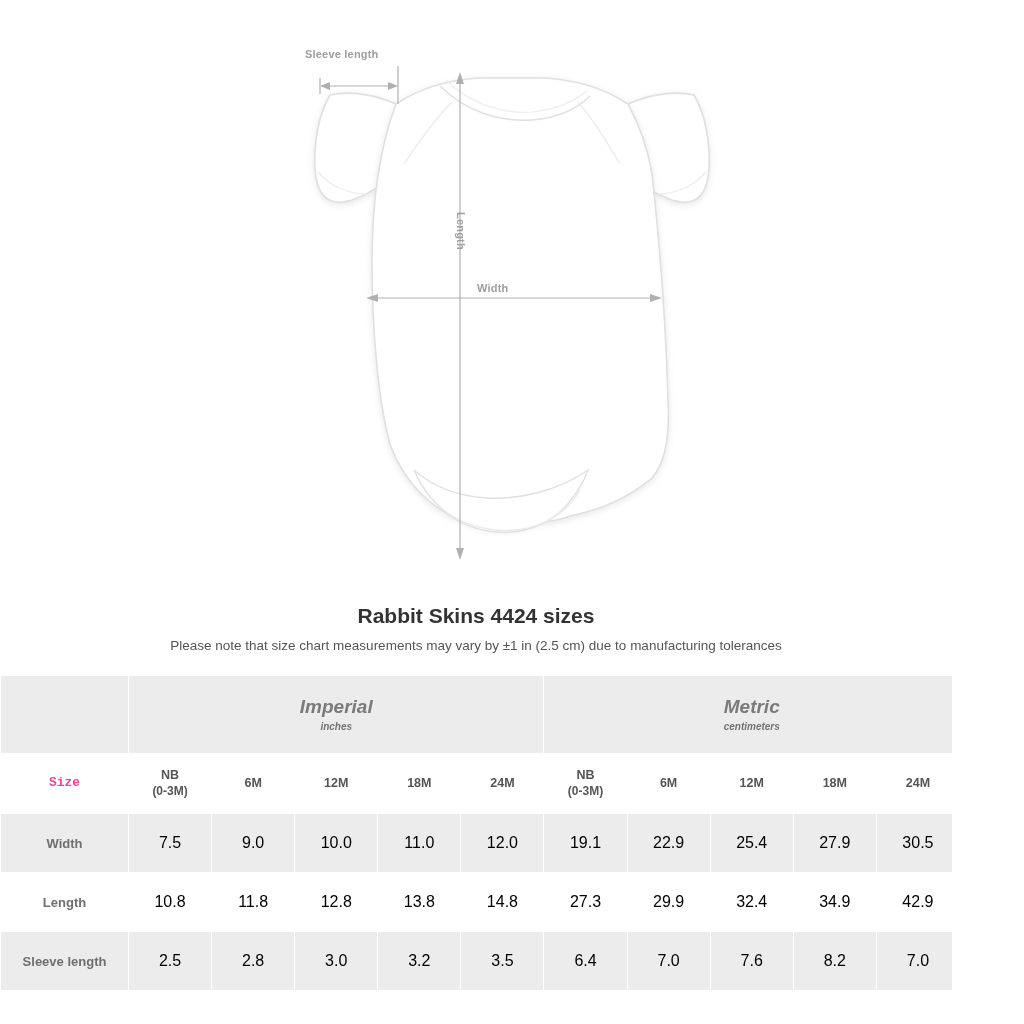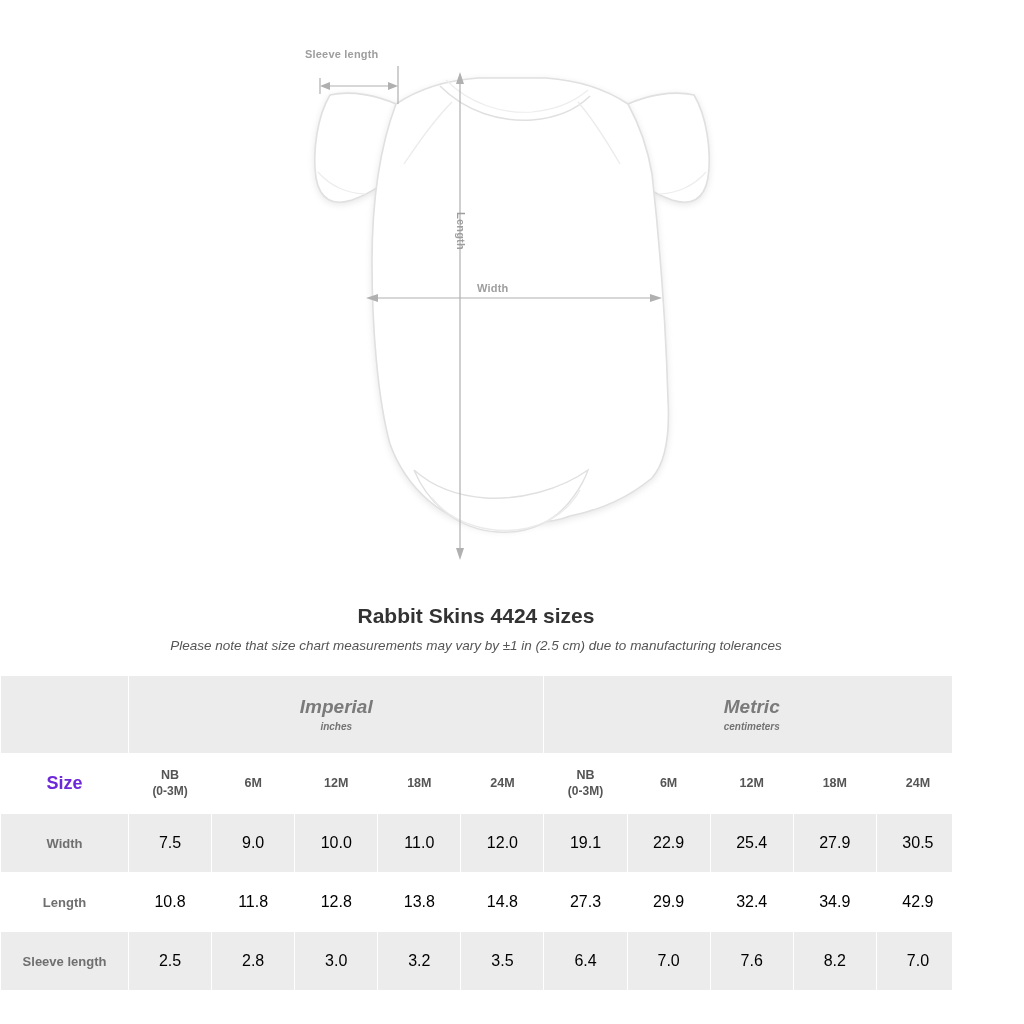--- a/index.html
+++ b/index.html
@@ -53,21 +53,20 @@
     margin-top: 14px;
   }
   #chart-title {
     font-size: 21px;
     font-weight: bold;
     color: #333333;
     margin: 0 0 10px 0;
   }
   #chart-note {
     font-size: 13.5px;
-    font-style: italic;
     color: #555555;
     margin: 0;
   }
 
   
   #table-wrap {
     margin: 22px auto 0 auto;
     width: 960px;
   }
   table {
@@ -106,22 +105,23 @@
   }
   .size-head-row td, .size-head-row th {
     background: #ffffff;
     height: 60px;
     font-weight: bold;
     font-size: 12.5px;
     color: #555555;
     line-height: 1.25;
   }
   .size-head-row .row-label {
-    color: #6d28d9;
-    font-size: 18px;
+    color: #ec4899;
+    font-size: 13px;
+    font-family: Liberation Mono, monospace;
   }
   .size-sub {
     display: block;
     font-size: 12px;
     font-weight: bold;
   }
   tbody tr { height: 59px; }
   tbody tr.shade td, tbody tr.shade th { background: #ececec; }
   tbody tr.plain td, tbody tr.plain th { background: #ffffff; }
   th.row-label {

